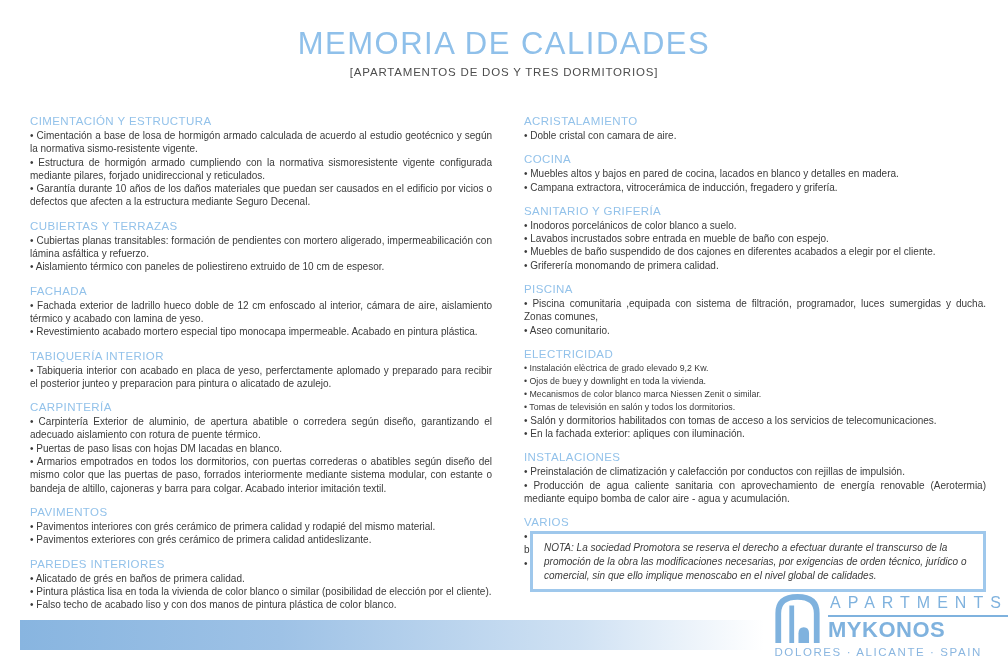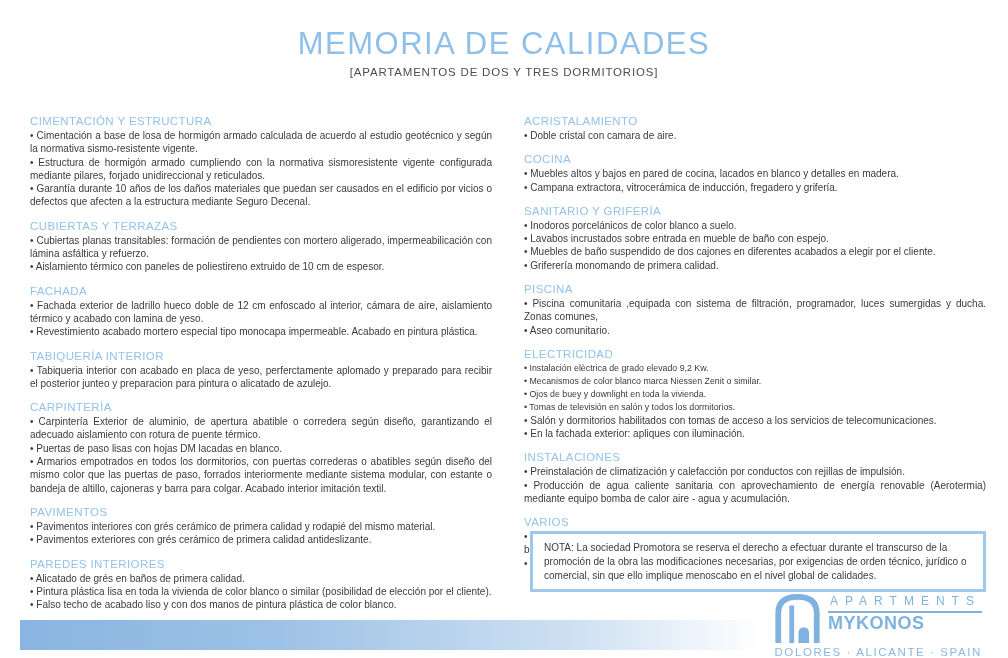--- a/index.html
+++ b/index.html
@@ -59,47 +59,48 @@
     border: 3px solid #9fc8ec;
     padding: 7px 11px;
     background: #ffffff;
   }
   .nota-box p {
     margin: 0;
     font-size: 10px;
     line-height: 1.38;
     color: #3b3b3b;
     text-align: left;
+    font-style: italic;
   }
 
   
   .gradient-bar {
     position: absolute;
     left: 20px; top: 620px;
     width: 744px; height: 30px;
     background: linear-gradient(to right, #88b5e0 0%, #9ec2e6 35%, #cfe1f3 75%, #ffffff 100%);
   }
   .logo {
     position: absolute;
     left: 774px; top: 593px;
     width: 208px;
   }
   .logo-row { display: flex; align-items: flex-start; }
   .logo-icon { width: 47px; height: 50px; flex: 0 0 auto; }
   .logo-texts { margin-left: 7px; flex: 1; }
   .logo-apartments {
-    font-size: 12px;
+    font-size: 16px;
     letter-spacing: 7px;
     color: #7fb2de;
     padding: 1px 0 3px 2px;
     border-bottom: 2px solid #7fb2de;
     white-space: nowrap;
   }
   .logo-mykonos {
-    font-size: 18px;
+    font-size: 22px;
     font-weight: bold;
     letter-spacing: 0.5px;
     color: #7fb2de;
     line-height: 1.05;
     margin-top: 1px;
     white-space: nowrap;
   }
   .logo-location {
     margin-top: 3px;
     font-size: 11.5px;
@@ -174,22 +175,22 @@
       <p class="item">• Griferería monomando de primera calidad.</p>
     </section>
     <section>
       <h2 class="section-heading">PISCINA</h2>
       <p class="item">• Piscina comunitaria ,equipada con sistema de filtración, programador, luces sumergidas y ducha. Zonas comunes,</p>
       <p class="item">• Aseo comunitario.</p>
     </section>
     <section>
       <h2 class="section-heading">ELECTRICIDAD</h2>
       <p class="item small">• Instalación elèctrica de grado elevado 9,2 Kw.</p>
+      <p class="item small">• Ojos de buey y downlight en toda la vivienda.</p>
       <p class="item small">• Mecanismos de color blanco marca Niessen Zenit o similar.</p>
-      <p class="item small">• Ojos de buey y downlight en toda la vivienda.</p>
       <p class="item small">• Tomas de televisión en salón y todos los dormitorios.</p>
       <p class="item">• Salón y dormitorios habilitados con tomas de acceso a los servicios de telecomunicaciones.</p>
       <p class="item">• En la fachada exterior: apliques con iluminación.</p>
     </section>
     <section>
       <h2 class="section-heading">INSTALACIONES</h2>
       <p class="item">• Preinstalación de climatización y calefacción por conductos con rejillas de impulsión.</p>
       <p class="item">• Producción de agua caliente sanitaria con aprovechamiento de energía renovable (Aerotermia) mediante equipo bomba de calor aire - agua y acumulación.</p>
     </section>
     <section>

